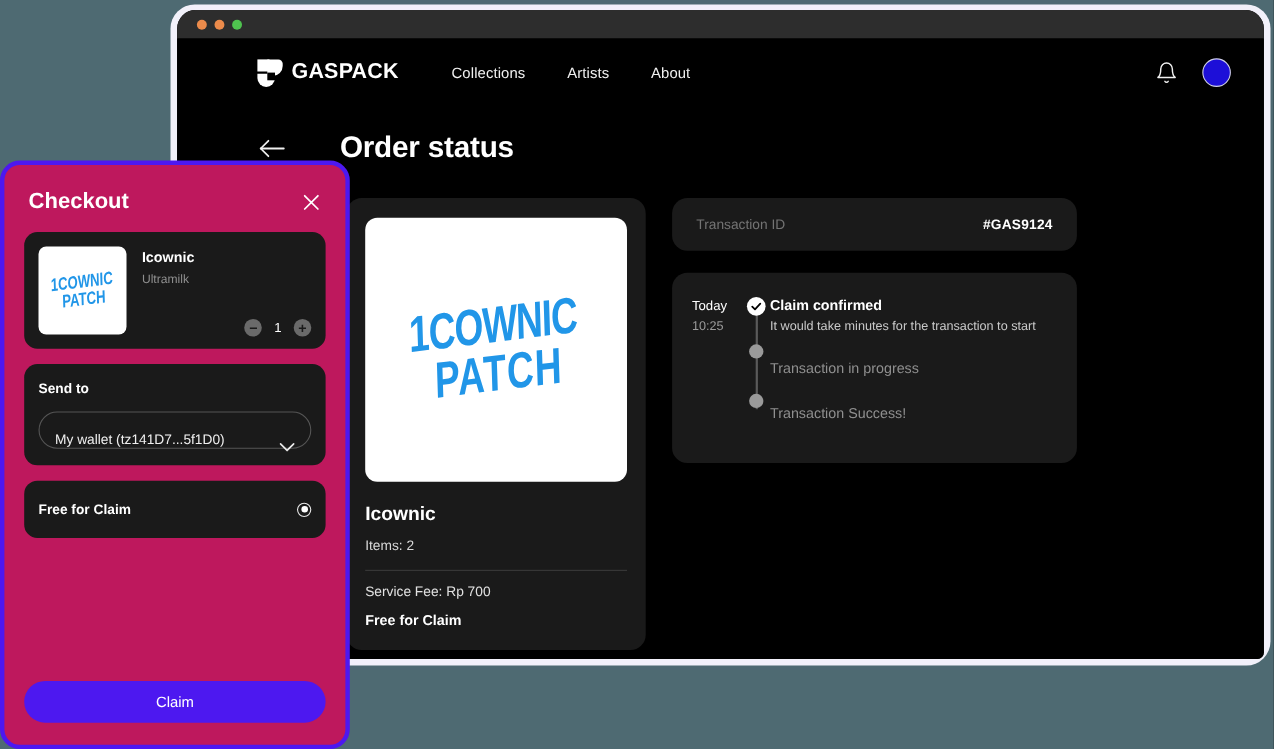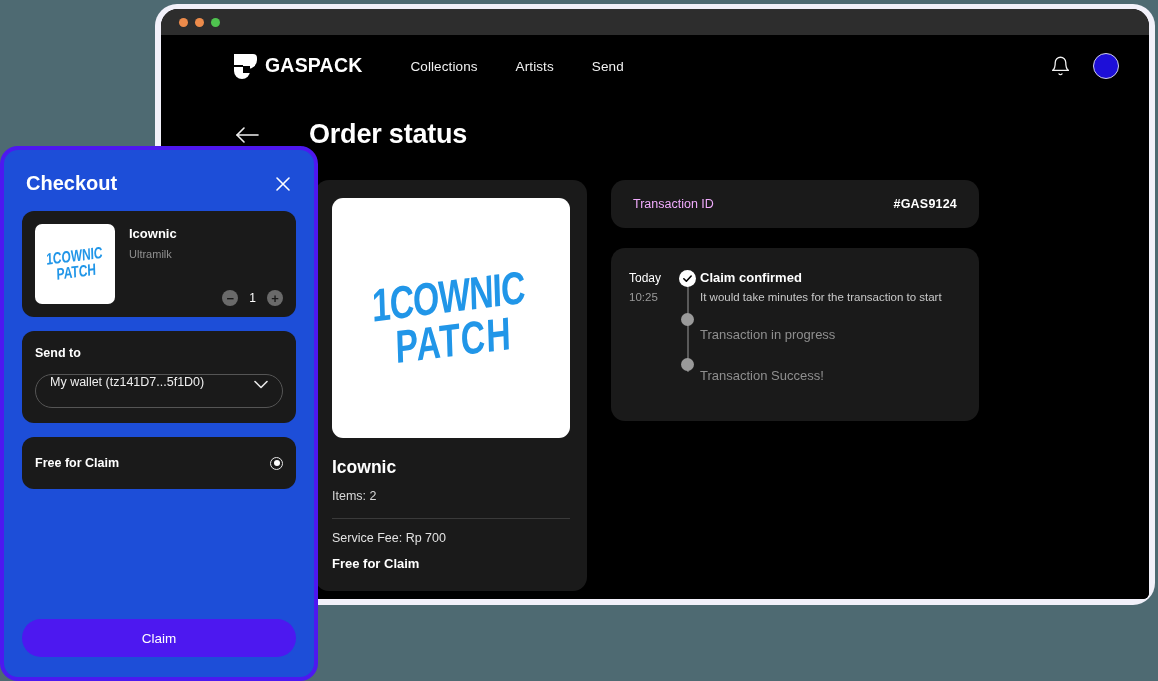--- a/index.html
+++ b/index.html
@@ -82,21 +82,21 @@
   .divider{ height:1px; background:#3a3a3a; margin:15px 0 12px 0; }
   .order-fee{ color:#e2e2e2; font-size:12.5px; }
   .order-free{ color:#fff; font-size:13px; font-weight:700; margin-top:11px; }
 
   
   .right-col{ display:flex; flex-direction:column; gap:20px; }
   .txid-card{
     width:368px; background:#1a1a1a; border-radius:14px;
     padding:17px 22px; display:flex; align-items:center;
   }
-  .txid-label{ color:#f0abfc; font-size:12.5px; }
+  .txid-label{ color:#737373; font-size:12.5px; }
   .txid-val{ color:#fff; font-size:12.5px; font-weight:700; margin-left:auto; letter-spacing:.2px;}
 
   .timeline-card{
     width:368px; background:#1a1a1a; border-radius:14px;
     padding:22px 22px 26px 18px; position:relative;
   }
   .tl-row{ display:flex; position:relative; }
   .tl-when{ width:47px; flex:0 0 47px; padding-top:1px; }
   .tl-today{ color:#fff; font-size:12px; font-weight:400; }
   .tl-time{ color:#9b9b9b; font-size:11.5px; margin-top:6px; }
@@ -113,21 +113,21 @@
   .tl-t1{ color:#fff; font-size:13px; font-weight:700; }
   .tl-t1.muted{ color:#8f8f8f; font-weight:400; font-size:13px; }
   .tl-sub{ color:#c9c9c9; font-size:11.5px; margin-top:6px; }
 
   
   #checkout-modal{
     position:absolute; left:0px; top:146px;
     width:318px; height:535px;
     border:4px solid #4d18f0;
     border-radius:18px;
-    background:#1d4ed8;
+    background:#be185d;
     display:flex; flex-direction:column;
     overflow:hidden;
   }
   .co-head{ display:flex; align-items:center; padding:22px 22px 0 22px; }
   .co-title{ color:#fff; font-size:20px; font-weight:700; }
   .co-close{ margin-left:auto; width:18px; height:18px; cursor:pointer; }
 
   .co-body{ flex:1; padding:16px 18px 0 18px; }
 
   .co-prod{
@@ -148,21 +148,21 @@
     width:16px; height:16px; border-radius:50%; background:#6a6a6a;
     display:flex; align-items:center; justify-content:center; cursor:pointer;
     color:#1a1a1a; font-size:13px; line-height:1; font-weight:700;
   }
   .qval{ color:#fff; font-size:12px; }
 
   .co-block{ background:#1a1a1a; border-radius:12px; padding:15px 13px; margin-top:14px; }
   .co-label{ color:#fff; font-size:12.5px; font-weight:700; }
   .co-select{
     margin-top:14px; height:34px; border:1px solid #555;
-    border-radius:17px; display:flex; align-items:flex-start;
+    border-radius:17px; display:flex; align-items:flex-end;
     padding:0 14px; cursor:pointer;
   }
   .co-select-val{ color:#efefef; font-size:12.5px; }
   .chev{ margin-left:auto; width:14px; height:9px; }
 
   .co-block.row{ display:flex; align-items:center; padding:19px 13px; }
   .co-radio{
     margin-left:auto; width:13px; height:13px; border-radius:50%;
     border:1.5px solid #e8e8e8; display:flex; align-items:center;
     justify-content:center; cursor:pointer;
@@ -206,21 +206,21 @@
             <span class="bm1"></span>
               <span class="bm2"></span>
             <span class="bm3"></span>
               <span class="bm-notch"></span>
           </span>
           <span class="brand-name">GASPACK</span>
         </div>
         <div class="navlinks">
           <span class="navlink">Collections</span>
           <span class="navlink">Artists</span>
-          <span class="navlink">Send</span>
+          <span class="navlink">About</span>
         </div>
         <div class="nav-right">
           <span class="bell">
             <svg viewBox="0 0 24 24" width="21" height="22" fill="none" stroke="#f0f0f0" stroke-width="1.5" stroke-linecap="round" stroke-linejoin="round">
               <path d="M18 8A6 6 0 0 0 6 8c0 7-3 9-3 9h18s-3-2-3-9"></path>
               <path d="M13.7 21a2 2 0 0 1-3.4 0"></path>
             </svg>
           </span>
           <span class="avatar"></span>
         </div>

